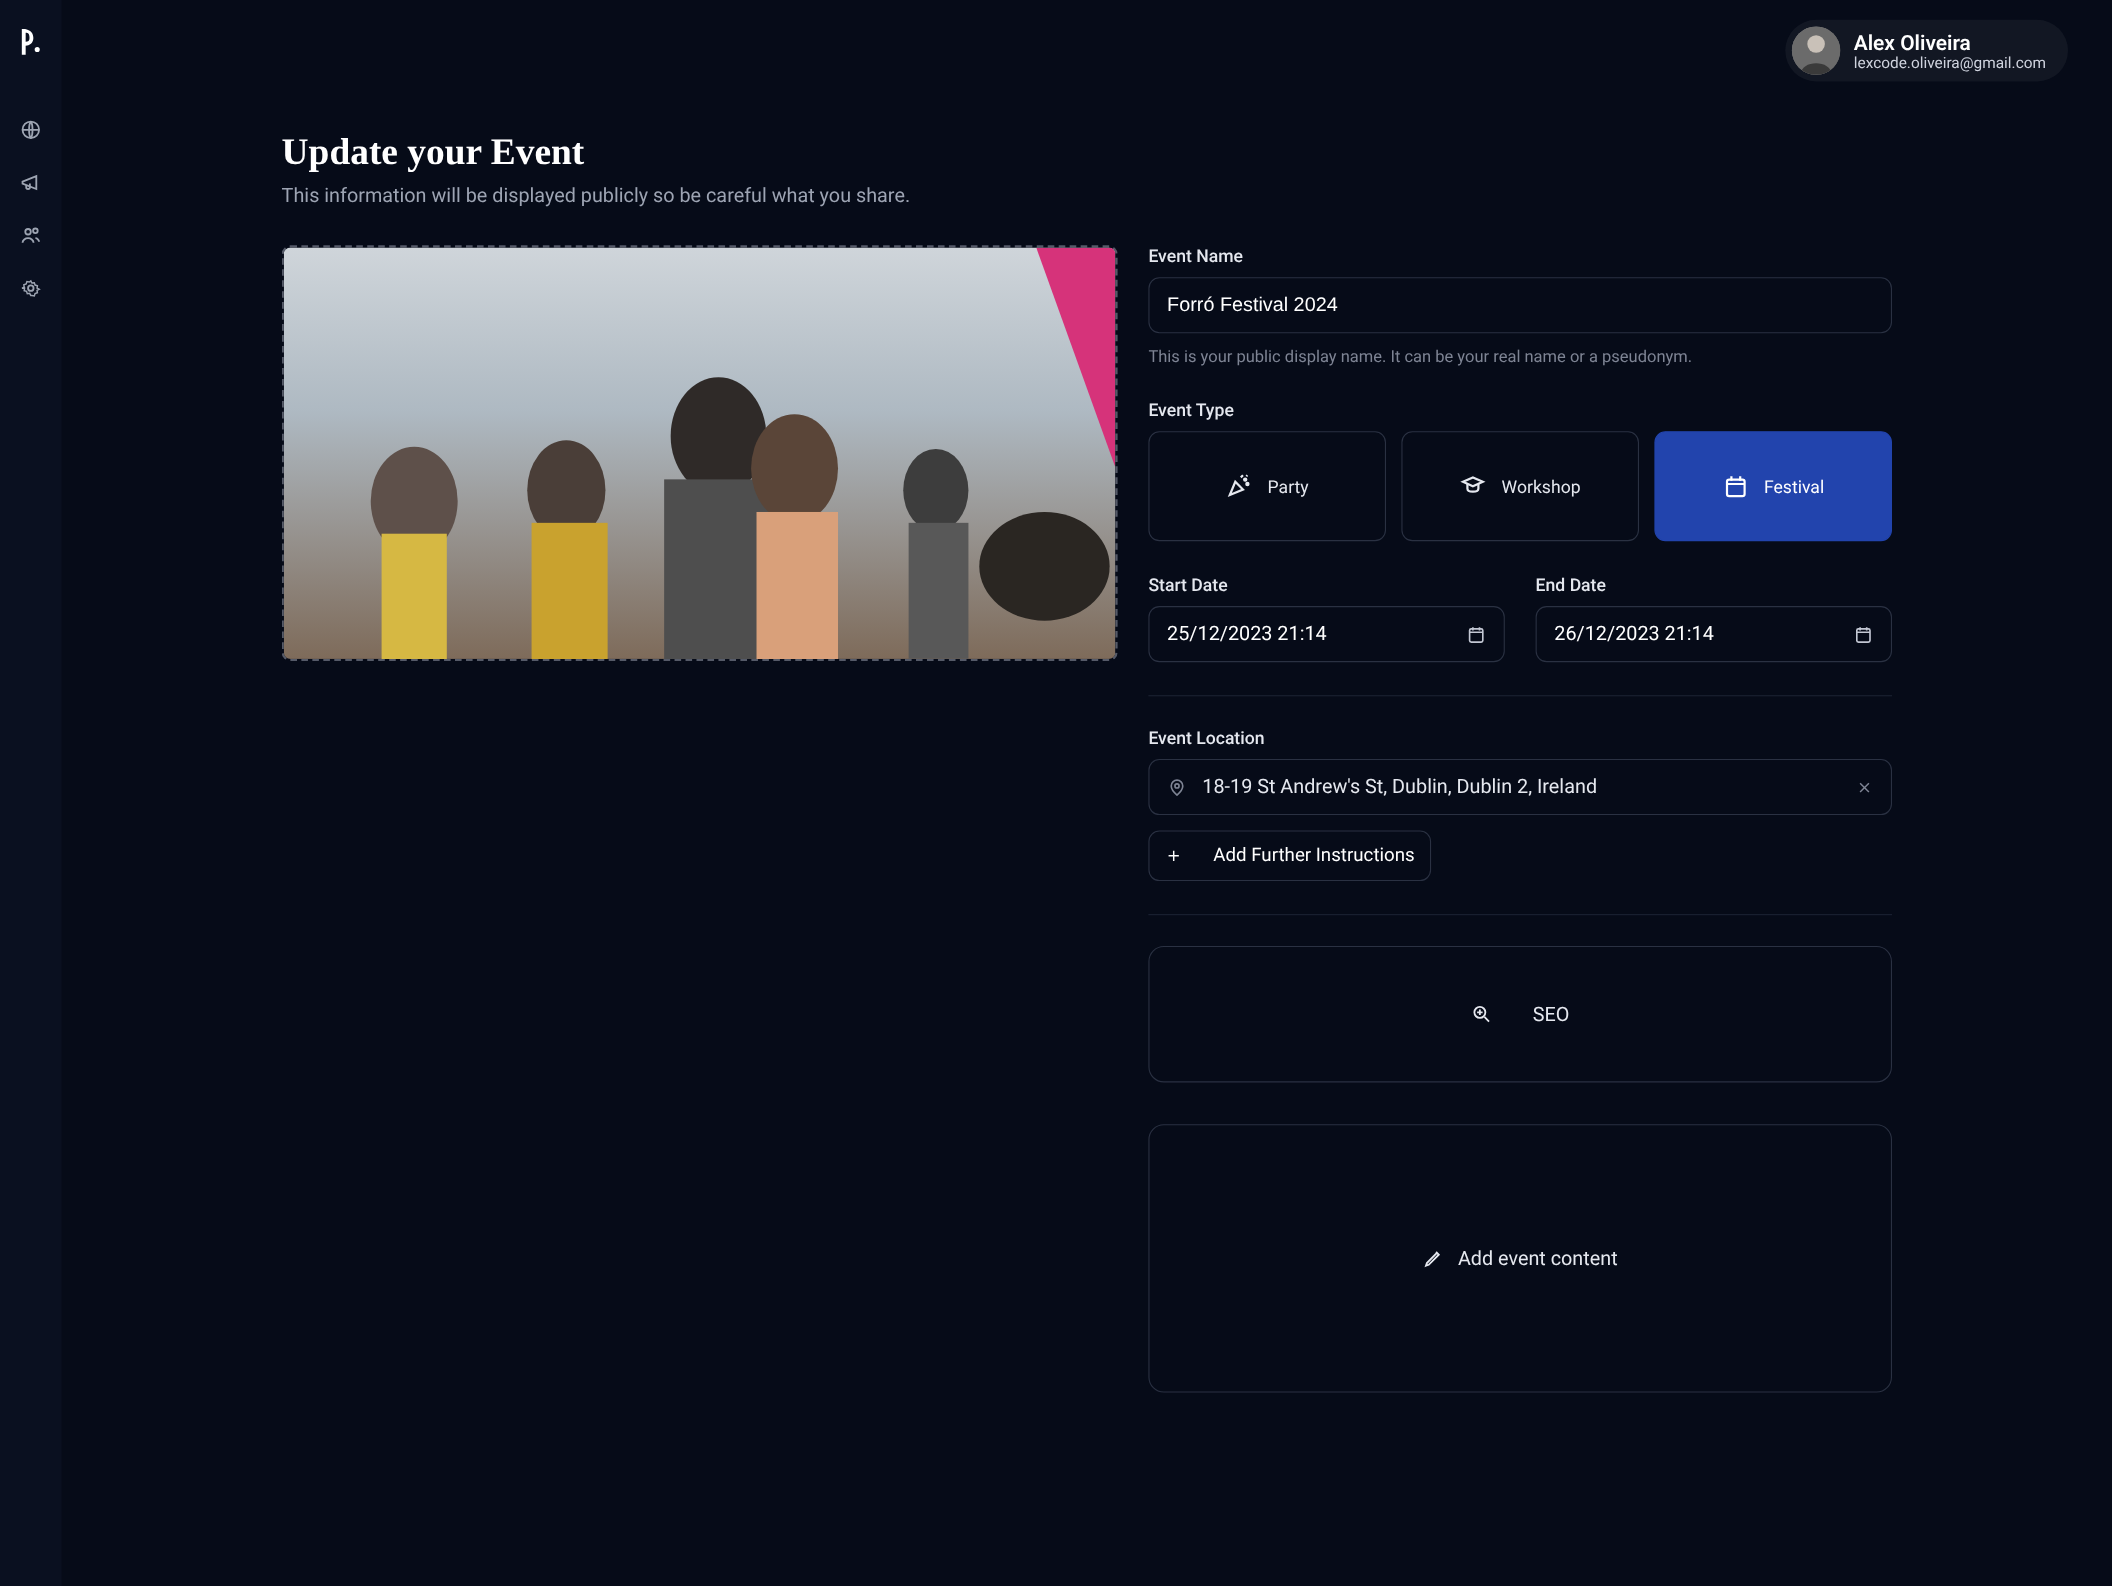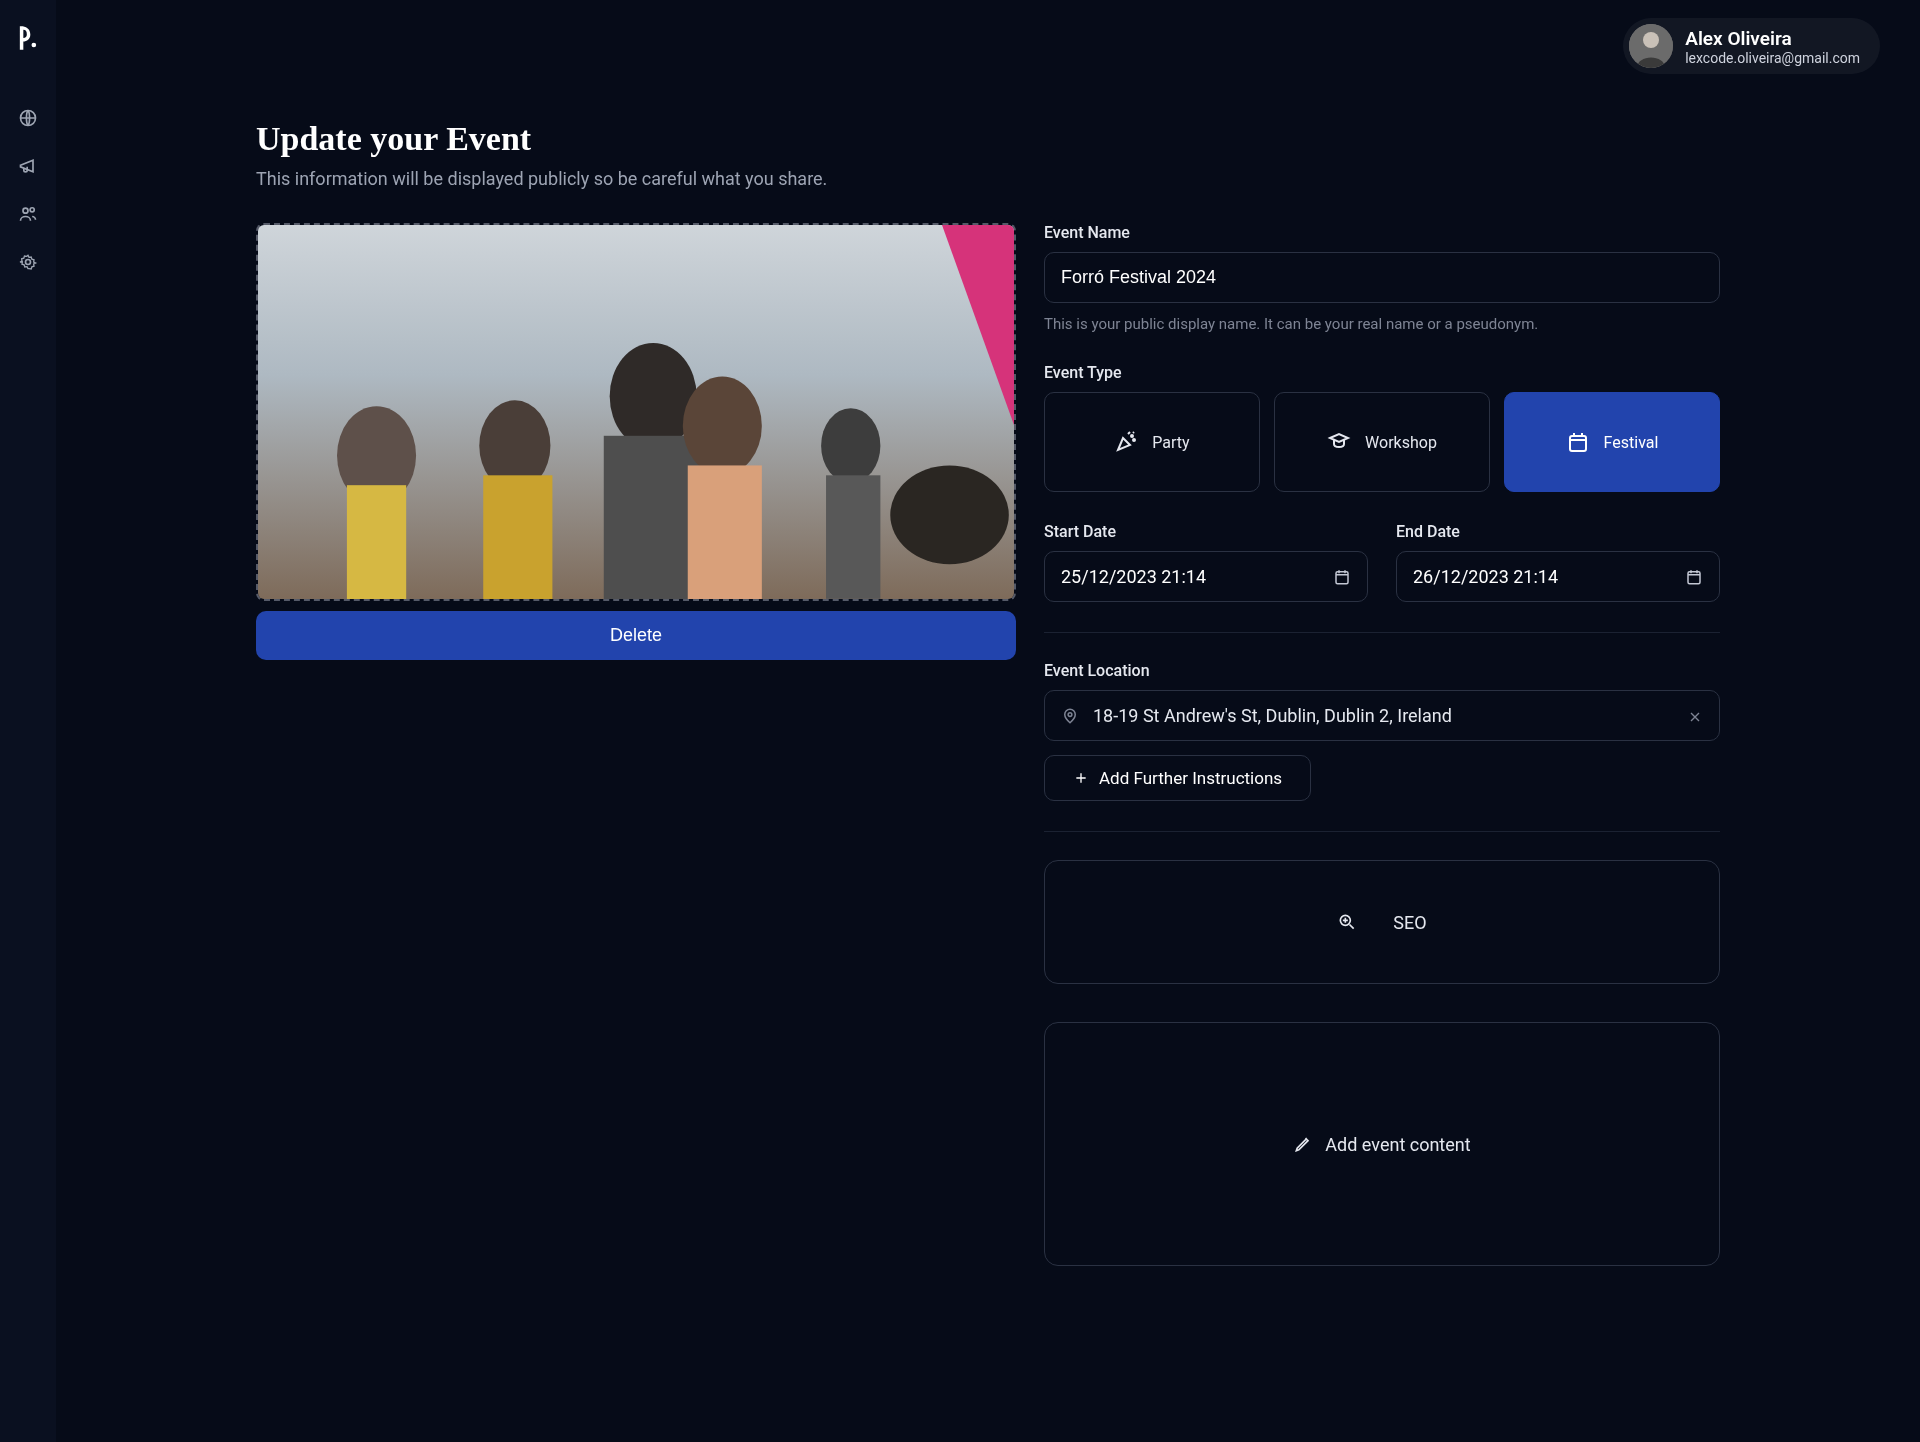--- a/index.html
+++ b/index.html
@@ -234,24 +234,24 @@
   color: #e5e8ef;
   font-size: 18px;
 }
 
 .location-box .pin-icon { width: 18px; height: 18px; color: #7e8494; flex-shrink: 0; }
 .location-box .close-icon { width: 16px; height: 16px; color: #7e8494; cursor: pointer; margin-left: auto; }
 
 .add-instr {
   display: inline-flex;
   align-items: center;
-  gap: 10px;
-  border: 1px solid #2a3142;
-  border-radius: 10px;
-  padding: 12px 28px;
+  gap: 28px;
+  border: 1px solid #2a3142;
+  border-radius: 10px;
+  padding: 12px 14px;
   margin-top: 14px;
   cursor: pointer;
   color: #fff;
   font-size: 17px;
 }
 
 .big-card {
   border: 1px solid #2a3142;
   border-radius: 14px;
   display: flex;
@@ -338,21 +338,20 @@
                 <ellipse cx="400" cy="60" rx="44" ry="54" fill="#2f2a28"></ellipse>
                 <rect x="350" y="100" width="100" height="170" fill="#4e4e4e"></rect>
                 <ellipse cx="470" cy="90" rx="40" ry="50" fill="#5a4538"></ellipse>
                 <rect x="435" y="130" width="75" height="140" fill="#d9a07a"></rect>
                 <ellipse cx="600" cy="110" rx="30" ry="38" fill="#3d3d3d"></ellipse>
                 <rect x="575" y="140" width="55" height="125" fill="#585858"></rect>
                 <ellipse cx="700" cy="180" rx="60" ry="50" fill="#2a2622"></ellipse>
               </svg>
             </div>
           </div>
-          <button class="delete-btn">Delete</button>
         </div>
 
         <div class="col-right">
           <div class="section">
             <label class="field-label">Event Name</label>
             <input class="input" value="Forró Festival 2024" style="">
             <p class="hint">This is your public display name. It can be your real name or a pseudonym.</p>
           </div>
 
           <div class="section">

